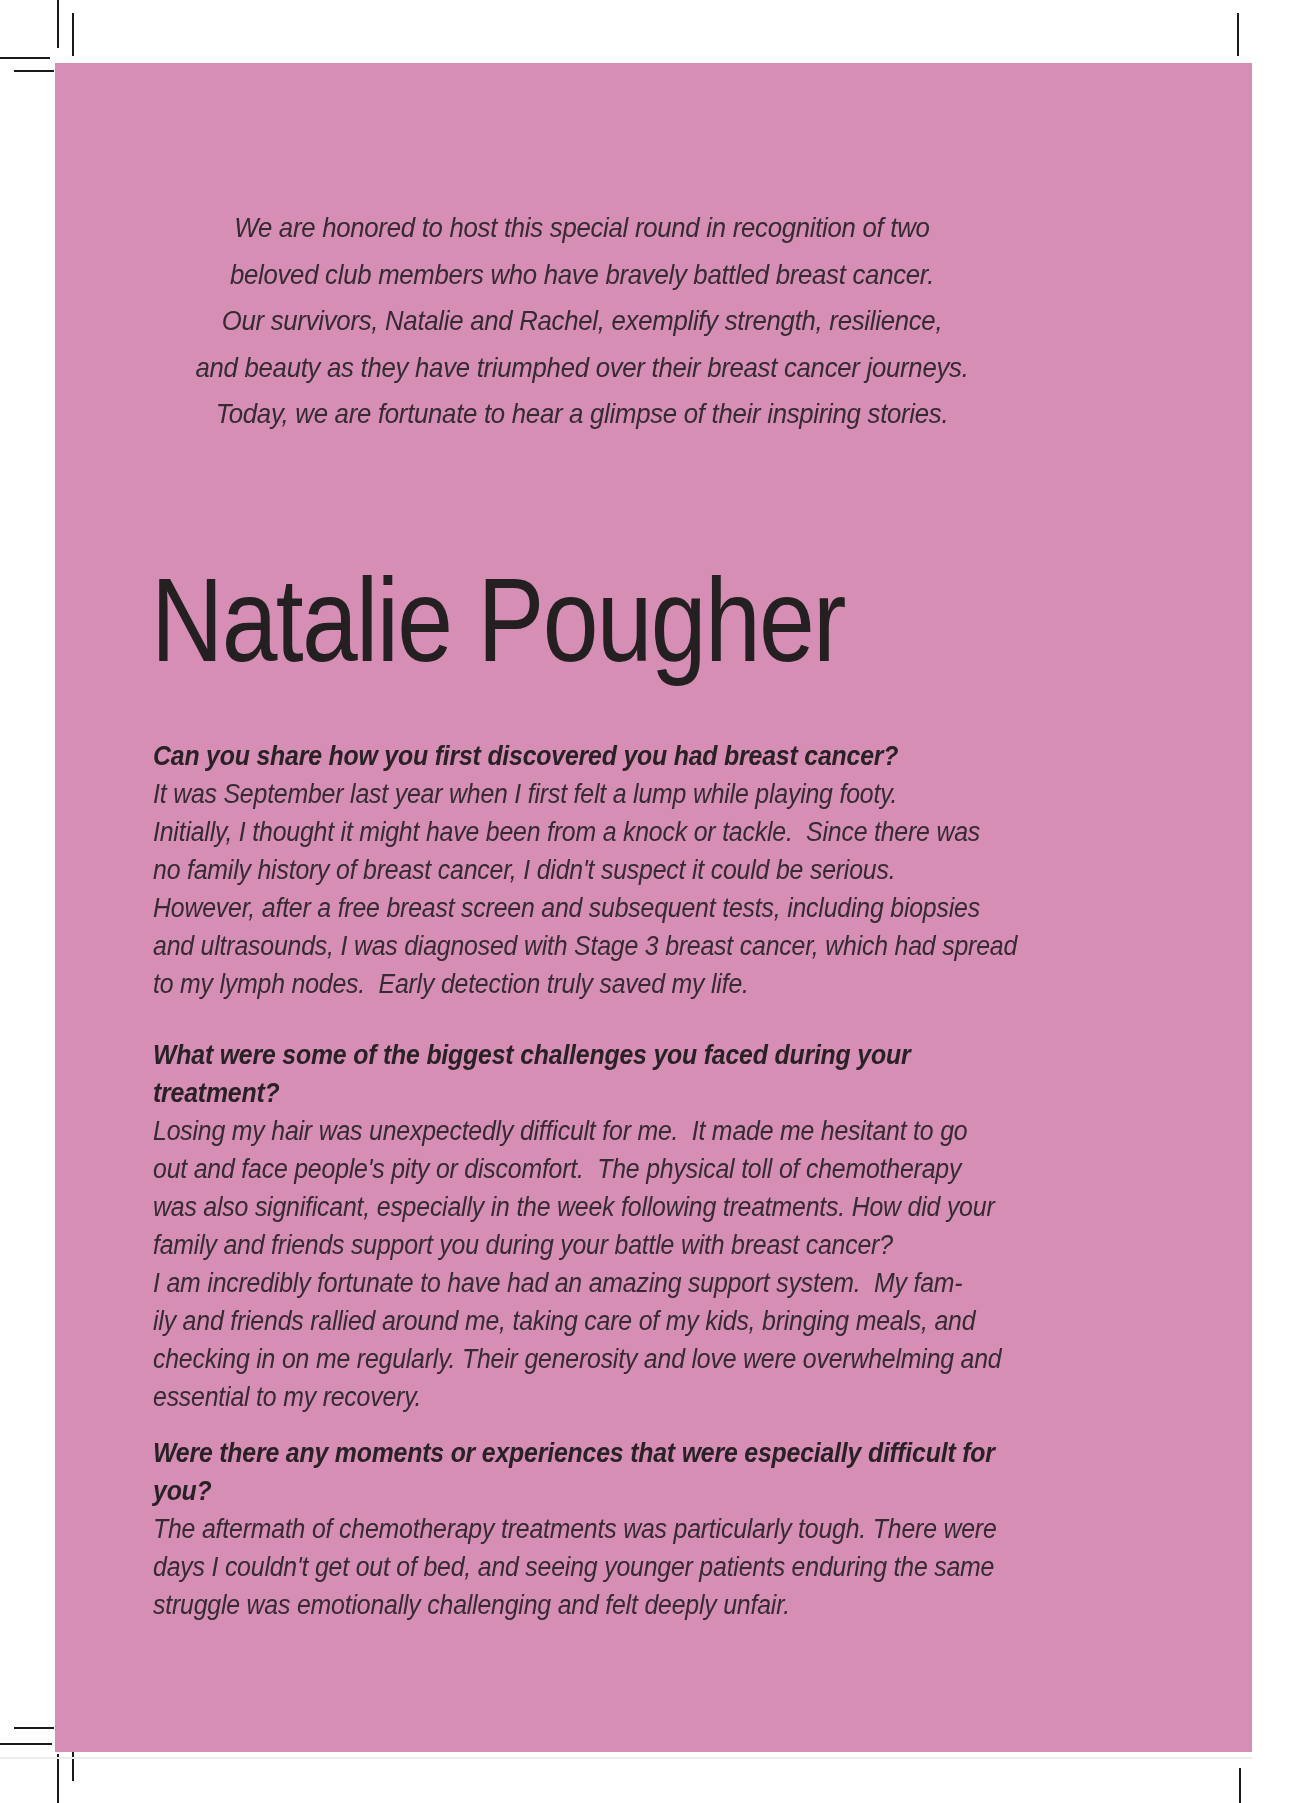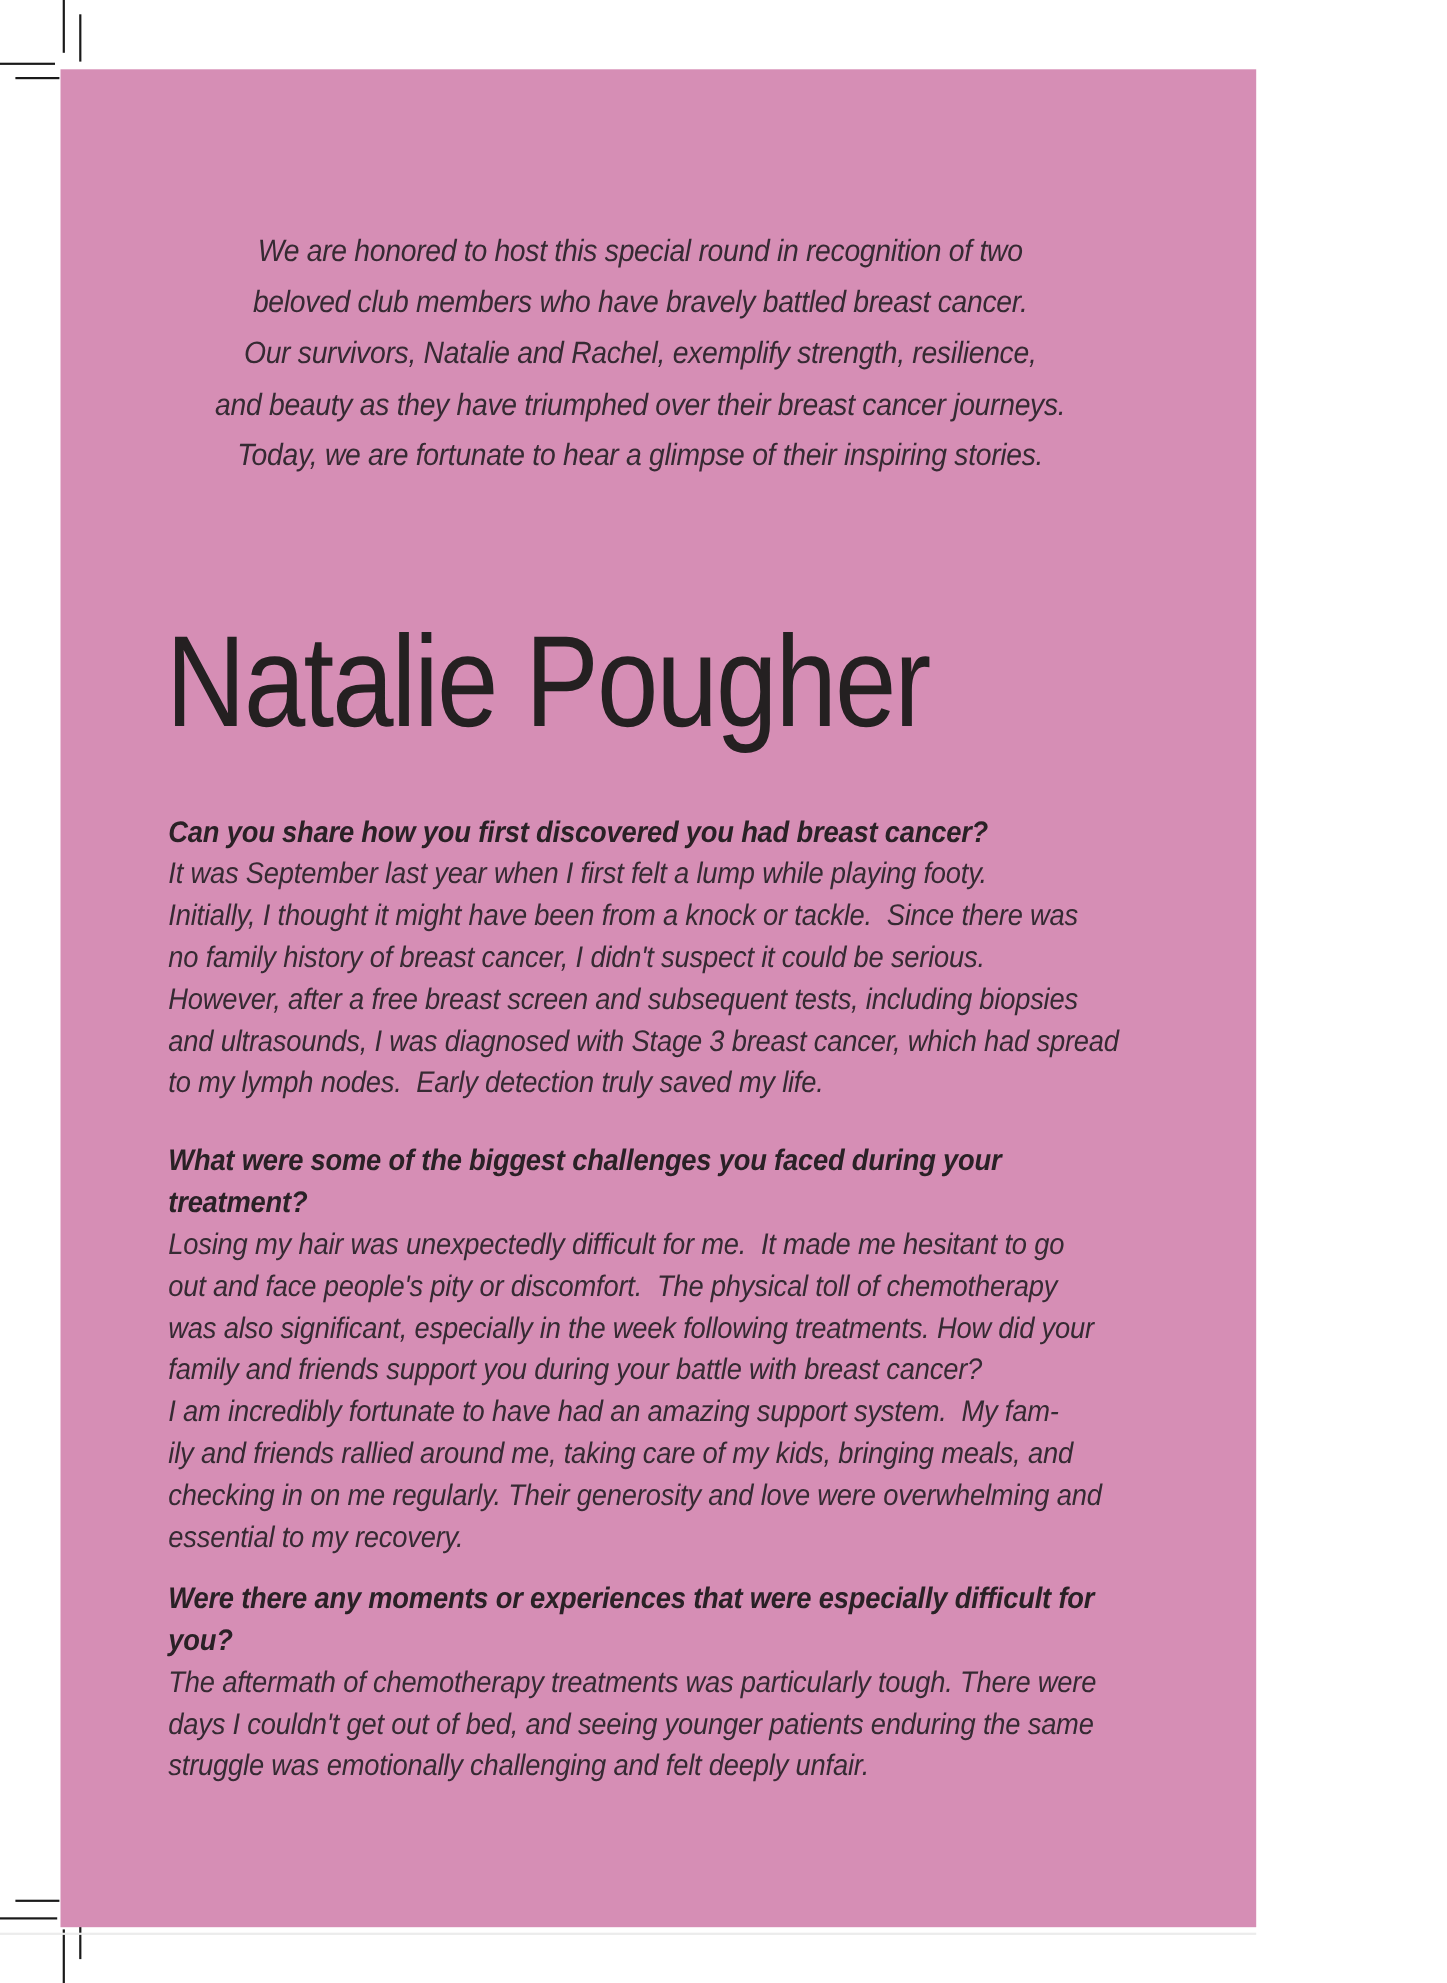--- a/index.html
+++ b/index.html
@@ -3,21 +3,21 @@
 <meta charset="utf-8">
 <style>
   html, body {
     margin: 0;
     padding: 0;
     background: var(--page_background, #ffffff);
     font-family: "Liberation Sans", sans-serif;
   }
   .canvas {
     position: relative;
-    width: 1142px;
+    width: 1252px;
     height: 1803px;
     overflow: hidden;
     background: var(--page_background, #ffffff);
   }
   
   .card {
     position: absolute;
     left: 55px;
     top: 63px;
     width: 1197px;

